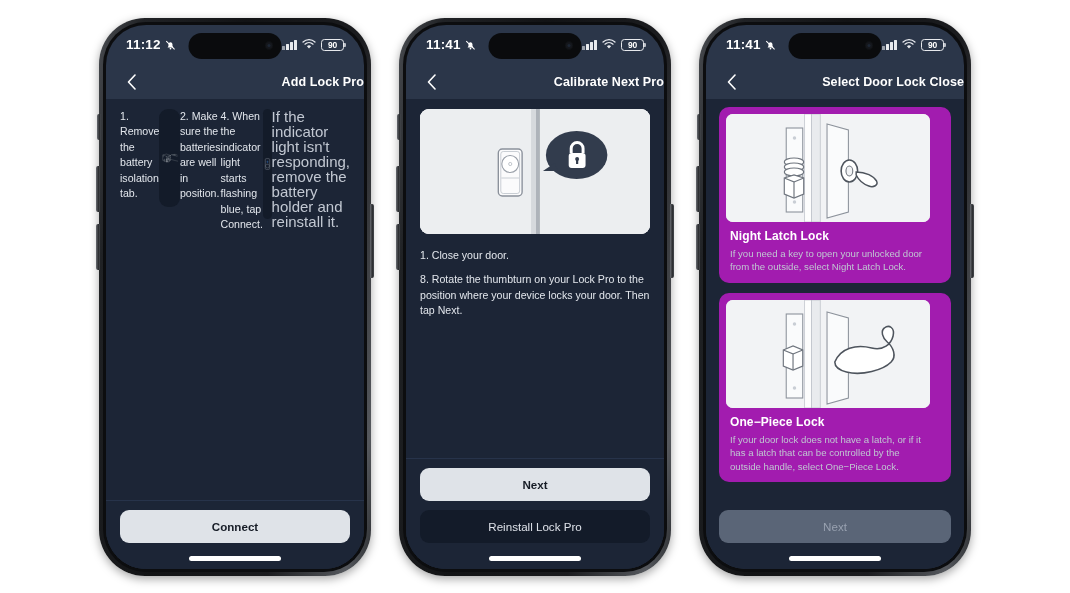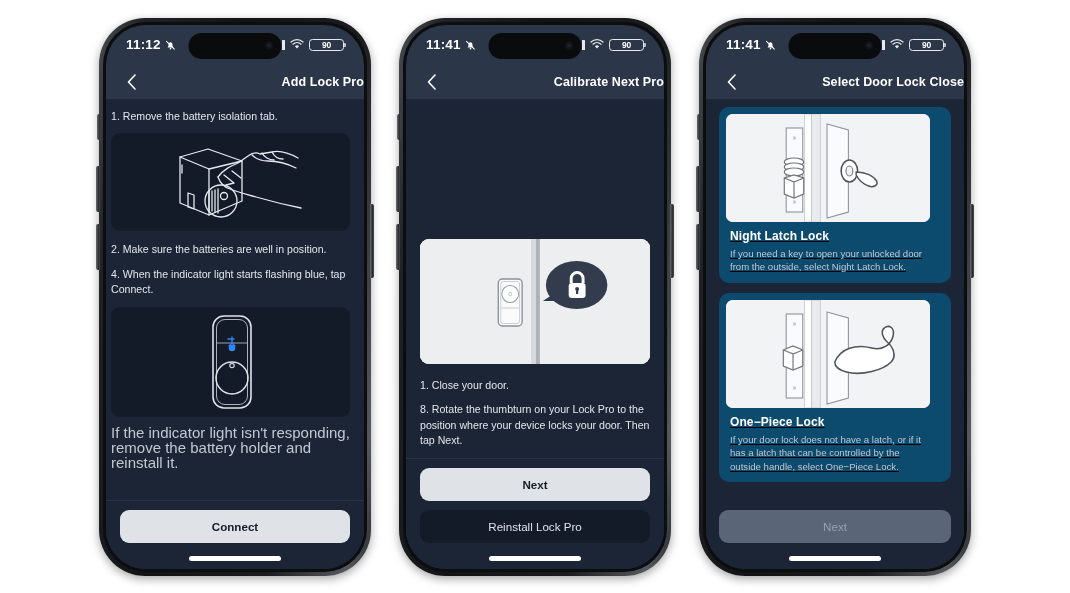--- a/index.html
+++ b/index.html
@@ -72,21 +72,21 @@
     display: flex; align-items: center; gap: 5px;
   }
   .sig { display: flex; align-items: flex-end; gap: 1.5px; height: 10px; }
   .sig i { width: 2.6px; background: #e7e9ed; border-radius: .5px; display: block; }
   .sig i:nth-child(1){height:3.5px;background:#9aa0ab}
   .sig i:nth-child(2){height:5.5px}
   .sig i:nth-child(3){height:7.5px}
   .sig i:nth-child(4){height:9.5px}
   .batt {
     position: relative;
-    width: 35px; height: 12px;
+    width: 23px; height: 12px;
     border: 1.2px solid #e7e9ed; border-radius: 3.4px;
     display:flex; align-items:center; justify-content:center;
   }
   .batt:after {
     content:""; position:absolute; right:-3px; top:3.5px;
     width:1.6px; height:4px; background:#bcc1c9; border-radius:0 1px 1px 0;
   }
   .batt span { font-size: 8.5px; font-weight: bold; color:#fff; letter-spacing:-.2px;}
   .notch {
     position: absolute;
@@ -134,21 +134,21 @@
 
   .home-ind {
     position: absolute; bottom: 8px; left: 50%;
     transform: translateX(-50%);
     width: 92px; height: 4.5px; border-radius: 3px;
     background: #fff;
     z-index: 5;
   }
 
   
-  .s1-wrap { padding: 10px 14px 0 5px; flex: 1; display:flex; flex-direction:column; }
+  .s1-wrap { padding: 10px 14px 0 14px; flex: 1; display:flex; flex-direction:row; }
   .step {
     color: #e2e6ec; font-size: 10.6px; line-height: 15.5px;
     margin-bottom: 9px;
   }
   .illus {
     background: #131b29;
     border-radius: 9px;
     height: 98px;
     margin-bottom: 11px;
     display: flex; align-items: center; justify-content: center;
@@ -189,42 +189,41 @@
     width: 100%; height: 33px;
     border-radius: 9px;
     background: #5a6577;
     color: #98a1b0;
     font-size: 11.6px;
     display: flex; align-items: center; justify-content: center;
     border: none; font-family: inherit;
   }
 
   
-  .s2-wrap { padding: 10px 14px 0 14px; flex:1; display:flex; flex-direction:column;justify-content:flex-end;}
+  .s2-wrap { padding: 10px 14px 0 14px; flex:1; display:flex; flex-direction:column;}
   .door-illus {
     height: 125px;
     border-radius: 9px;
     overflow: hidden;
     margin-bottom: 14px;
     background: #eceef0;
   }
   .s2-steps { color:#e2e6ec; font-size:10.6px; line-height:15.5px; }
   .s2-steps p { margin-bottom: 9px; }
 
   
   .s3-wrap {
     padding: 8px 13px 0 13px;
     flex: 1; display: flex; flex-direction: column; gap: 10px;
     overflow: hidden;
   }
   .lock-card {
-    background: #0c4a6e;
+    background: #a21caf;
     border-radius: 10px;
     padding: 7px 21px 9px 7px;
-    text-decoration: underline;
   }
   .lock-card .pic {
     height: 108px;
     border-radius: 7px;
     background: #f2f3f5;
     overflow: hidden;
     margin-bottom: 7px;
   }
   .lock-card h3 {
     color: #fff; font-size: 12px; font-weight: bold;

